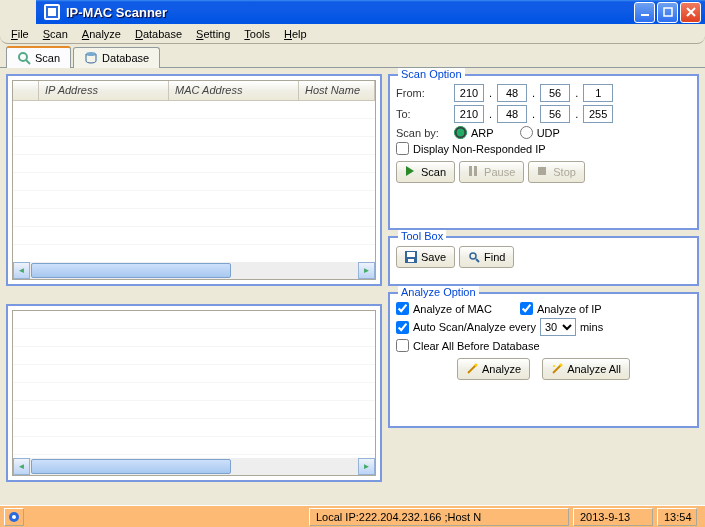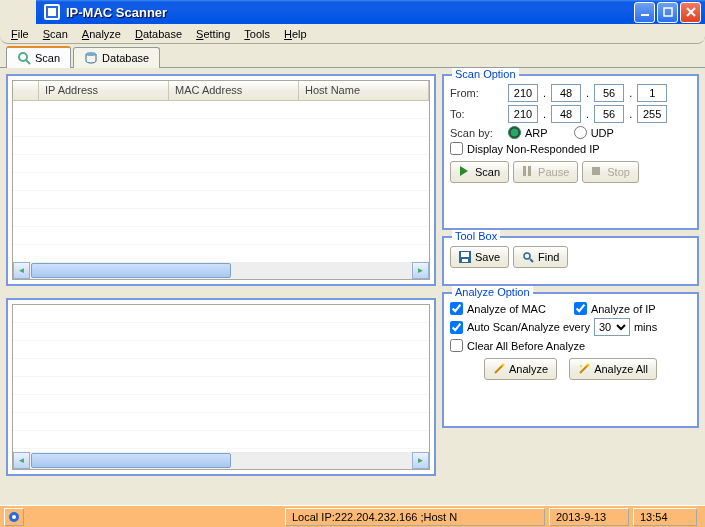--- a/index.html
+++ b/index.html
@@ -19,21 +19,21 @@
 .menubar span u { text-decoration: underline; }
 
 
 .tabstrip { height: 24px; display:flex; align-items:flex-end; padding: 4px 6px 0 6px; gap:0; border-bottom: 1px solid #919b9c; background:#ece9d8;}
 .tab { padding: 3px 10px; border: 1px solid #919b9c; border-bottom: none; background: #f5f4ea; border-radius: 3px 3px 0 0; display:flex; align-items:center; gap:4px; margin-right:2px; position:relative; top:1px;}
 .tab.active { background: #fcfcfe; border-top: 2px solid #e68b2c; z-index:2; }
 .tab .ticon {width:14px;height:14px;}
 
 
 .content { display:flex; padding: 6px; gap:6px; }
-.leftcol { width: 430px; display:flex; flex-direction:column; gap:12px; }
+.leftcol { width: 376px; display:flex; flex-direction:column; gap:18px;font-style:italic; }
 .rightcol { flex:1; display:flex; flex-direction:column; gap:6px; }
 
 .panel { border: 2px solid #7a98df; background: #fff; padding: 4px; }
 
 .grid { border: 1px solid #aca899; background:#fff; display:flex; flex-direction:column; height: 100%; }
 .grid-head { display:flex; background: linear-gradient(to bottom,#fff,#f0efe6,#ece9d8); border-bottom: 1px solid #cac7ba; height:20px; }
 .gh { border-right: 1px solid #cac7ba; padding:3px 6px; color:#444; overflow:hidden; white-space:nowrap;}
 .grid-body { flex:1; background: repeating-linear-gradient(to bottom, #fff 0, #fff 17px, #f5f5f5 17px, #f5f5f5 18px); }
 .hscroll { height: 17px; background:#eee; display:flex; align-items:center; }
 .hscroll .arrow { width:17px; height:17px; background:linear-gradient(to bottom,#eef3fb,#bcd4f6); border:1px solid #95b2d8; display:flex;align-items:center;justify-content:center; font-size:8px;color:#4a6;}
@@ -260,21 +260,21 @@
         <span>Analyze of IP</span>
       </div>
       <div class="row">
         <input type="checkbox" class="checkbox" checked="" style="">
         <span>Auto Scan/Analyze every</span>
         <select class="mins"><option>30</option></select>
         <span>mins</span>
       </div>
       <div class="row">
         <input type="checkbox" class="checkbox" style="">
-        <span>Clear All Before Analyze</span>
+        <span>Clear All Before Database</span>
       </div>
       <div class="row" style="margin-top:6px;gap:12px;justify-content:center">
         <button class="btn">
           <span class="bi">
               <svg width="12" height="12">
                 <path d="M2 10L10 2" stroke="#c80" stroke-width="2"></path>
                 <circle cx="10" cy="2" r="1.5" fill="#fc0"></circle>
               </svg>
             </span>
           <span>Analyze</span>
@@ -297,14 +297,14 @@
 <div class="statusbar">
   <div class="cell icon">
       <svg width="12" height="12">
         <circle cx="6" cy="6" r="5" fill="#2a6ae0"></circle>
         <circle cx="6" cy="6" r="2" fill="#fff"></circle>
       </svg>
     </div>
   <div class="spacer"></div>
   <div class="cell local">Local IP:222.204.232.166 ;Host N</div>
   <div class="cell" style="width:80px">2013-9-13</div>
-  <div class="cell" style="width:64px">13:54</div>
+  <div class="cell" style="width:40px">13:54</div>
 </div>
 
 </body></html>

